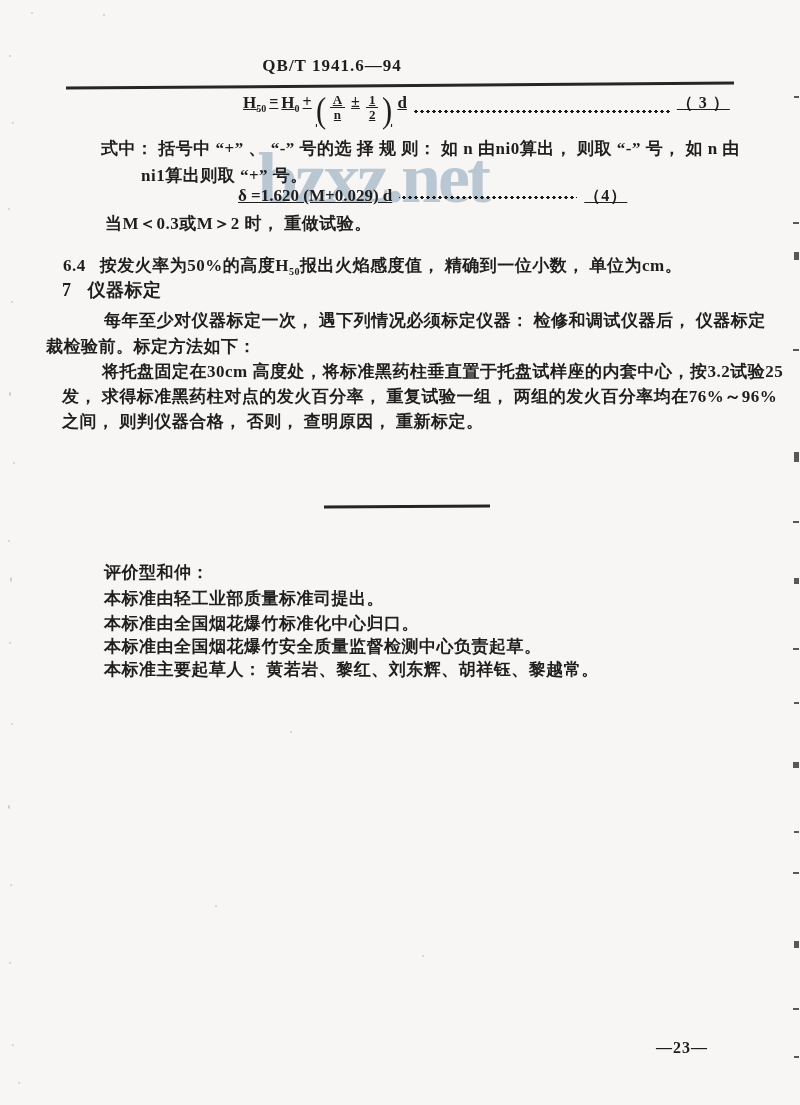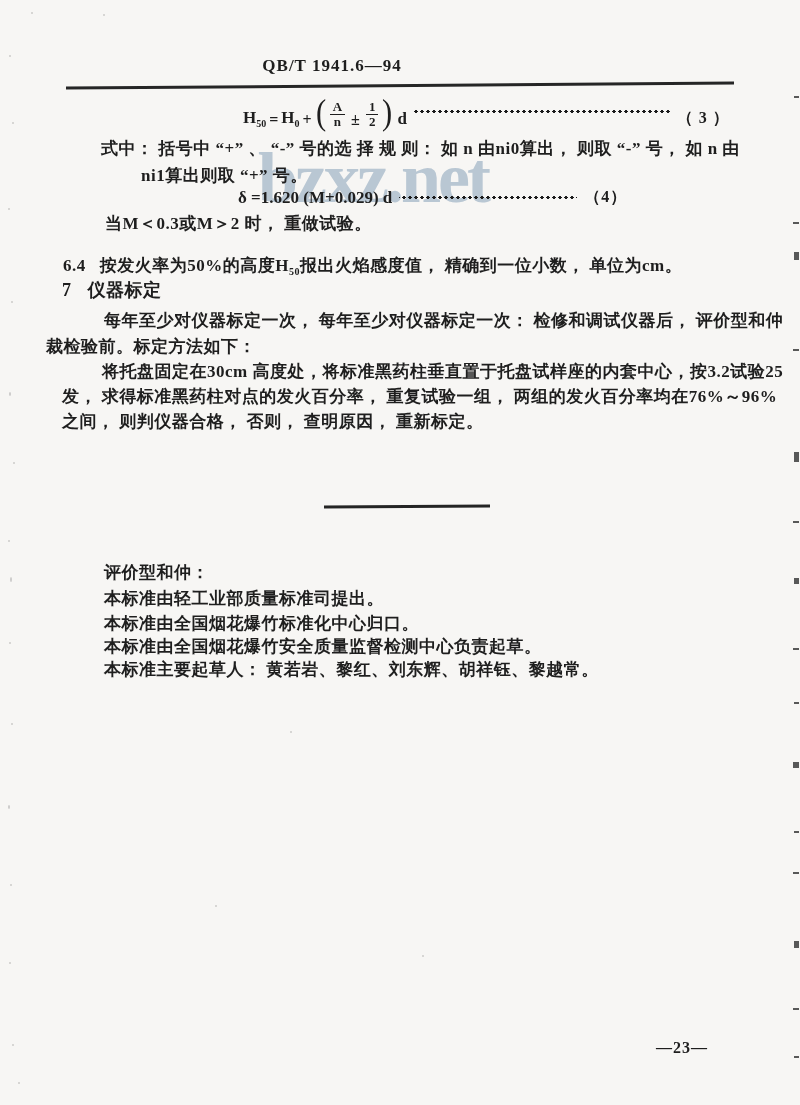--- a/index.html
+++ b/index.html
@@ -16,21 +16,21 @@
   .bold{font-weight:bold;}
   #watermark{
     position:absolute;left:258px;top:142px;z-index:1;
     font-family:Liberation Serif, serif;
     font-size:72px;line-height:72px;font-weight:800;letter-spacing:-3px;
     user-select:none;
   }
   #header-title{top:56px;left:0;width:664px;text-align:center;font-size:17px;font-weight:bold;letter-spacing:1px;z-index:2;}
   #header-rule{top:84px;left:66px;width:668px;height:3px;background:#262626;transform:rotate(-0.45deg);z-index:2;}
   
-  .formula{display:flex;align-items:flex-end;z-index:2;font-weight:600;}
+  .formula{display:flex;align-items:flex-start;z-index:2;font-weight:600;text-decoration:underline;}
   #eq3{top:93px;left:243px;height:36px;}
   #eq4{top:186px;left:238px;height:22px;}
   .fvar{font-size:17px;}
   .fsub{font-size:10px;vertical-align:sub;}
   .fop{font-size:16px;margin:0 3px;}
   .bigparen{font-size:36px;font-weight:400;line-height:34px;transform:scaleX(.85);}
   .frac{display:inline-flex;flex-direction:column;align-items:center;margin:0 3px;font-size:13px;line-height:14px;}
   .frac .num{border-bottom:1.6px solid #1e1e1e;padding:0 3px;}
   .dots{height:5px;background-image:radial-gradient(circle,#1c1c1c 1.5px,transparent 1.7px);background-size:6px 5px;background-position:center;margin:0 7px;align-self:center;}
   .dots3{width:256px;}
@@ -86,21 +86,21 @@
   <div class="abs txt" style="top:214px;left:105px;">当M＜0.3或M＞2 时， 重做试验。</div>
 
   <div class="abs txt" style="top:256px;left:63px;">
     <span>6.4</span><span style="display:inline-block;width:14px;"></span><span><span>按发火率为50%的高度H</span><sub class="fsub">50</sub><span>报出火焰感度值， 精确到一位小数， 单位为cm。</span></span>
   </div>
 
   <div class="abs txt bold" style="top:280px;left:62px;font-size:18px;">
     <span>7</span><span style="display:inline-block;width:16px;"></span><span>仪器标定</span>
   </div>
 
-  <div class="abs txt" style="top:311px;left:104px;">每年至少对仪器标定一次， 每年至少对仪器标定一次： 检修和调试仪器后， 评价型和仲</div>
+  <div class="abs txt" style="top:311px;left:104px;">每年至少对仪器标定一次， 遇下列情况必须标定仪器： 检修和调试仪器后， 仪器标定</div>
   <div class="abs txt" style="top:337px;left:46px;">裁检验前。标定方法如下：</div>
 
   <div class="abs txt" style="top:362px;left:102px;">将托盘固定在30cm 高度处，将标准黑药柱垂直置于托盘试样座的内套中心，按3.2试验25</div>
   <div class="abs txt" style="top:387px;left:62px;">发， 求得标准黑药柱对点的发火百分率， 重复试验一组， 两组的发火百分率均在76%～96%</div>
   <div class="abs txt" style="top:412px;left:62px;">之间， 则判仪器合格， 否则， 查明原因， 重新标定。</div>
 
   <div id="separator" class="abs"></div>
 
   <div class="abs txt bold" style="top:563px;left:104px;">评价型和仲：</div>
   <div class="abs txt" style="top:589px;left:104px;">本标准由轻工业部质量标准司提出。</div>

